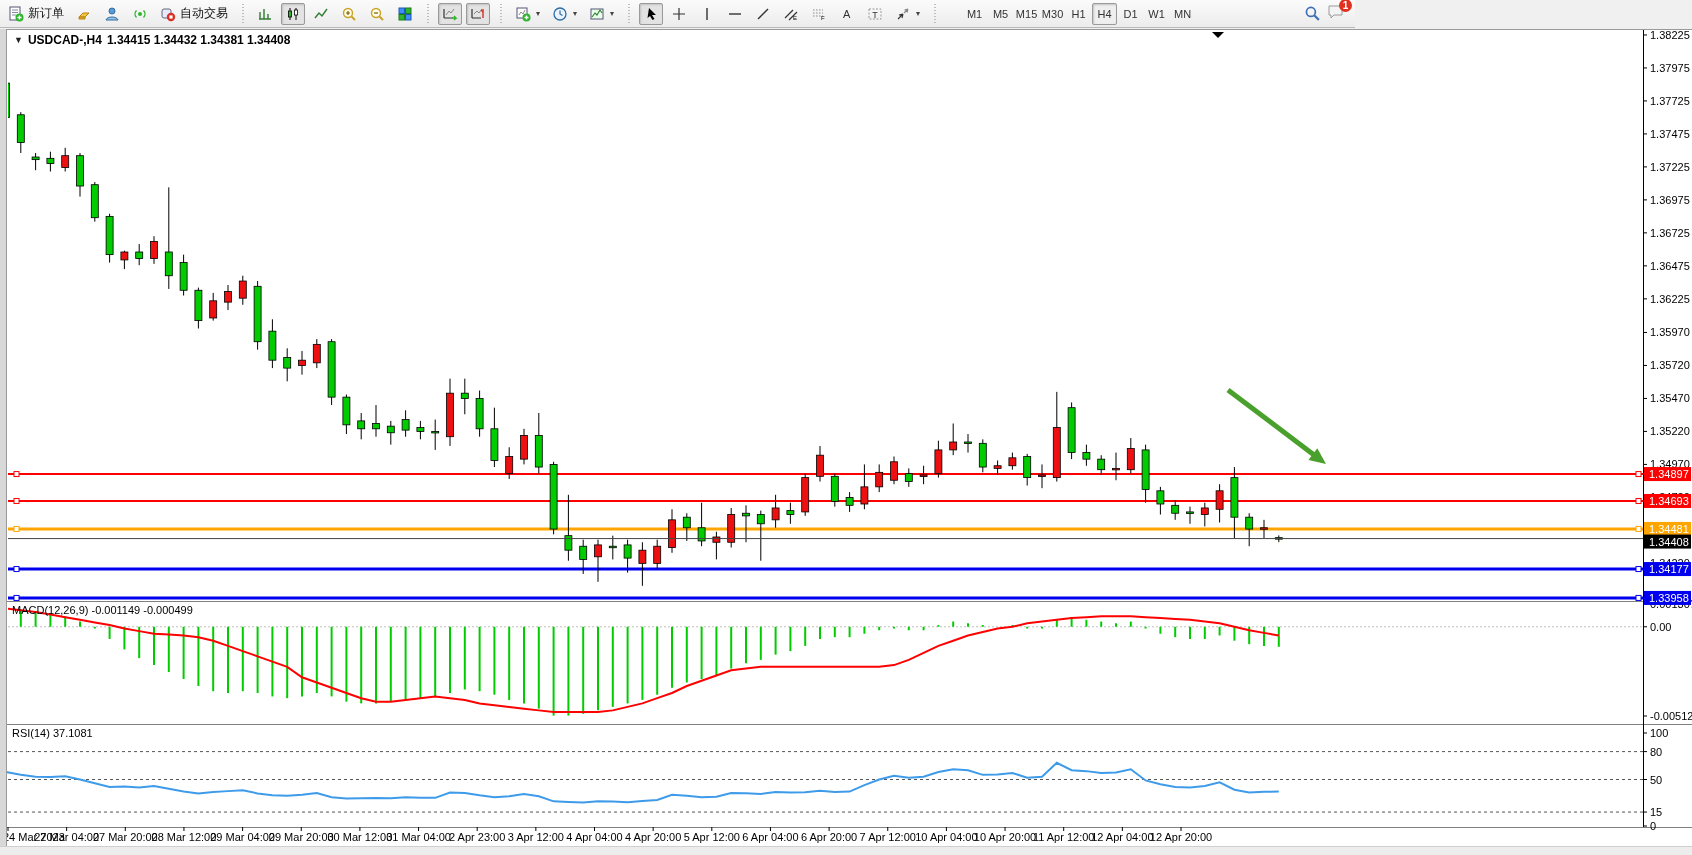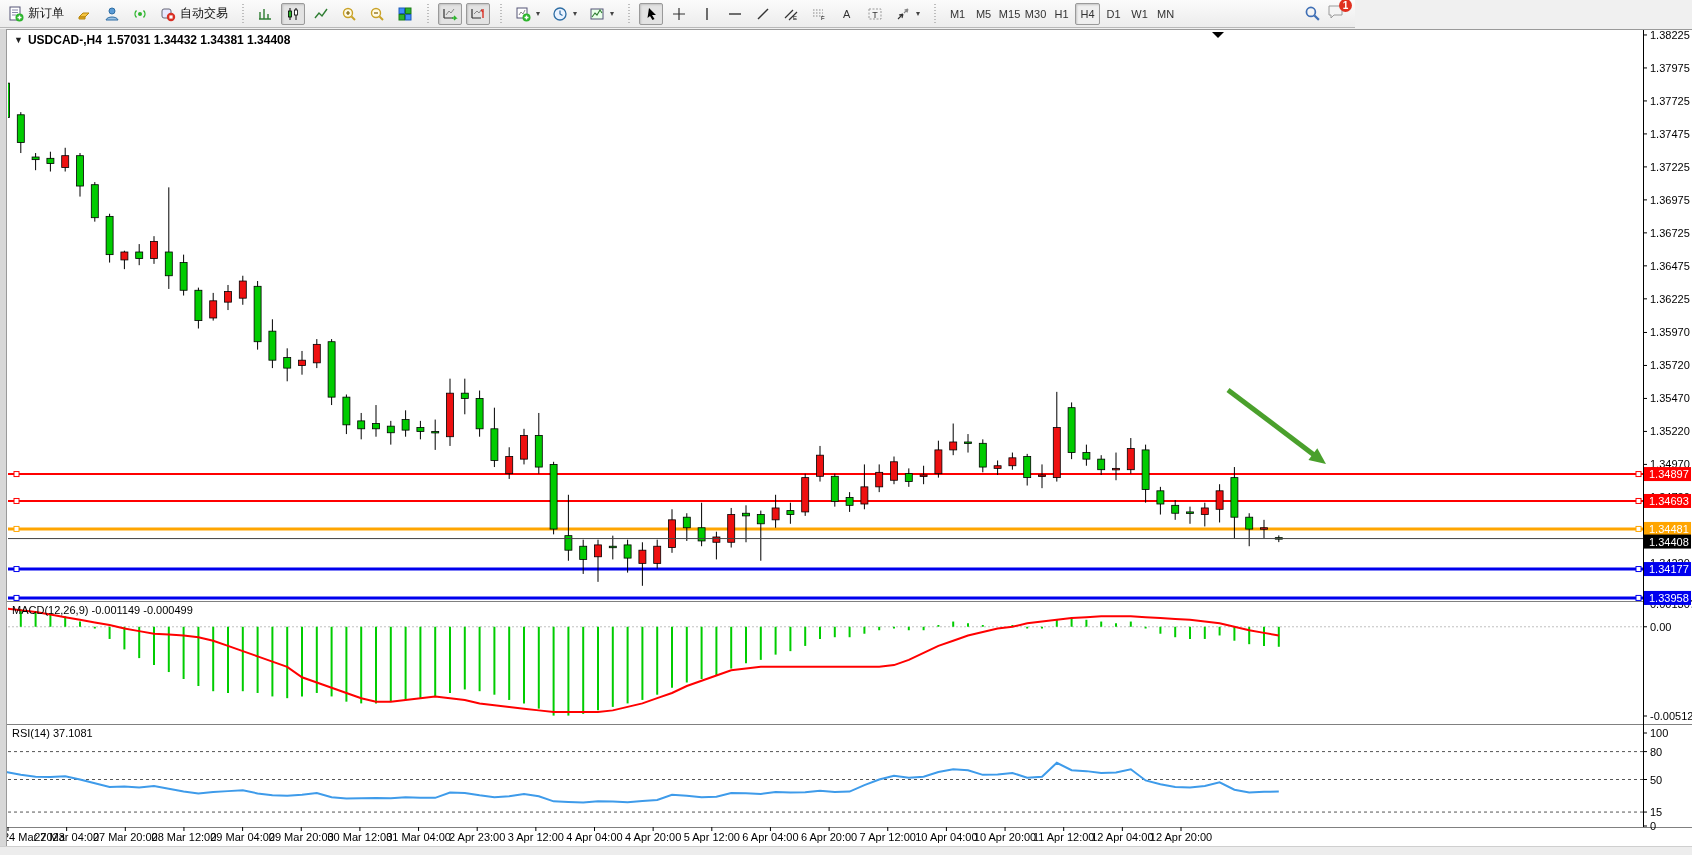--- a/index.html
+++ b/index.html
@@ -10,21 +10,21 @@
     display:flex;align-items:center;gap:4px;padding:0 4px;box-sizing:border-box;}
   .tbtn{height:22px;min-width:23px;display:flex;align-items:center;justify-content:center;
     gap:4px;padding:0 3px;border:1px solid transparent;border-radius:2px;box-sizing:border-box;}
   .tbtn.pressed{border:1px solid #9a9a9a;background:#e3e3e3;box-shadow:inset 1px 1px 2px rgba(0,0,0,.15);}
   .tlabel{font-size:12px;color:#111;white-space:nowrap;}
   .grip{width:7px;height:20px;margin:0 3px;
     background:repeating-linear-gradient(#bdbdbd 0 1px,transparent 1px 3px);
     background-size:2px 100%;background-repeat:no-repeat;background-position:center;}
   .caret{font-size:8px;color:#444;margin-left:1px;}
   .tficon{width:16px;height:16px;display:block;}
-  #timeframes{display:flex;gap:1px;}
+  #timeframes{display:flex;gap:1px;margin-left:17px;}
   .tfbtn{height:22px;min-width:25px;display:flex;align-items:center;justify-content:center;
     font-size:11px;color:#333;border:1px solid transparent;border-radius:2px;box-sizing:border-box;}
   .tfbtn.active{border:1px solid #9a9a9a;background:#efefef;box-shadow:inset 1px 1px 2px rgba(0,0,0,.18);text-align:right;}
   #toolbar-right{margin-left:auto;display:flex;align-items:center;gap:6px;padding-right:6px;}
   #notif-badge{position:absolute;right:-7px;top:-5px;background:#e03020;color:#fff;border-radius:8px;
     font-size:10px;min-width:13px;height:13px;line-height:13px;text-align:center;font-weight:bold;}
   
   #chart-window{position:absolute;left:0;top:29px;width:1692px;height:817px;background:#fff;}
   #left-strip{position:absolute;left:0;top:0;width:6px;height:817px;background:#d8d8d8;border-right:1px solid #9a9a9a;}
   #chart-title{position:absolute;left:14px;top:4px;font-size:12px;font-weight:700;color:#000;
@@ -241,21 +241,21 @@
       <span id="notif-badge">1</span>
     </div>
   </div>
 </div>
 
 <div id="chart-window">
   <div id="left-strip"></div>
   <div id="chart-title">
     <span id="oct-arrow">▼</span>
     <span>USDCAD-,H4</span>
-    <span style="font-weight:700;">1.57031 1.34432 1.34381 1.34408</span>
+    <span style="font-weight:700;">1.34415 1.34432 1.34381 1.34408</span>
   </div>
   <svg id="chart-svg" width="1692" height="817">
       <rect x="7" y="0" width="1685" height="817" fill="#ffffff"></rect>
       <line x1="0" y1="0.5" x2="1692" y2="0.5" stroke="#9a9a9a"></line>
       <line x1="7" y1="572.5" x2="1692" y2="572.5" stroke="#808080"></line>
       <line x1="7" y1="695.5" x2="1692" y2="695.5" stroke="#808080"></line>
       <line x1="7" y1="798.5" x2="1692" y2="798.5" stroke="#808080"></line>
       <line x1="1643" y1="5.9581881533096634" x2="1647" y2="5.9581881533096634" stroke="#000"></line>
       <text x="1650" y="9.958188153309663" font-size="11" fill="#000" text-anchor="start">1.38225</text>
       <line x1="1643" y1="38.94308943089314" x2="1647" y2="38.94308943089314" stroke="#000"></line>

